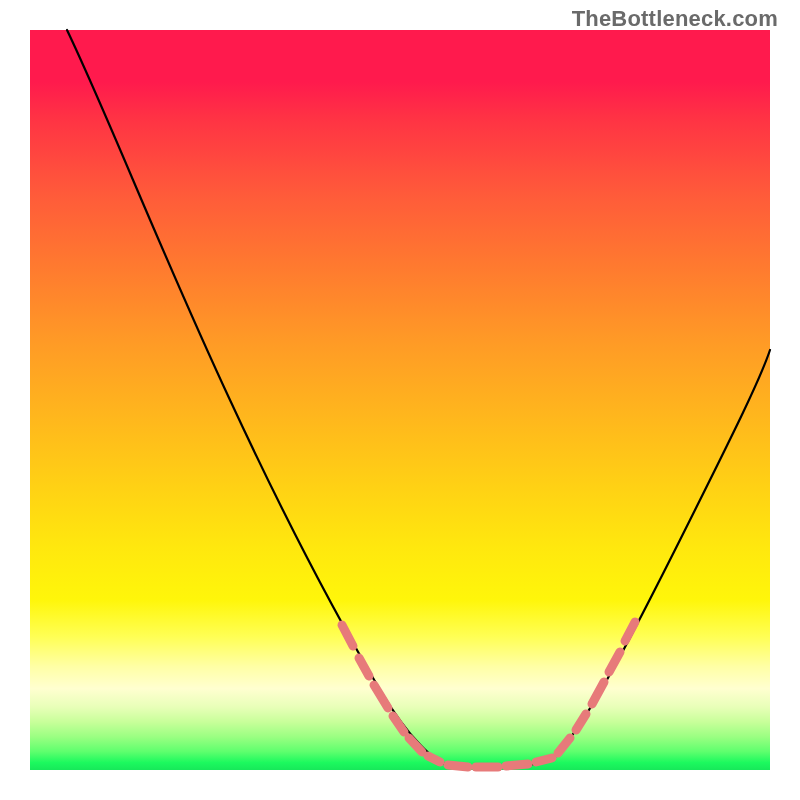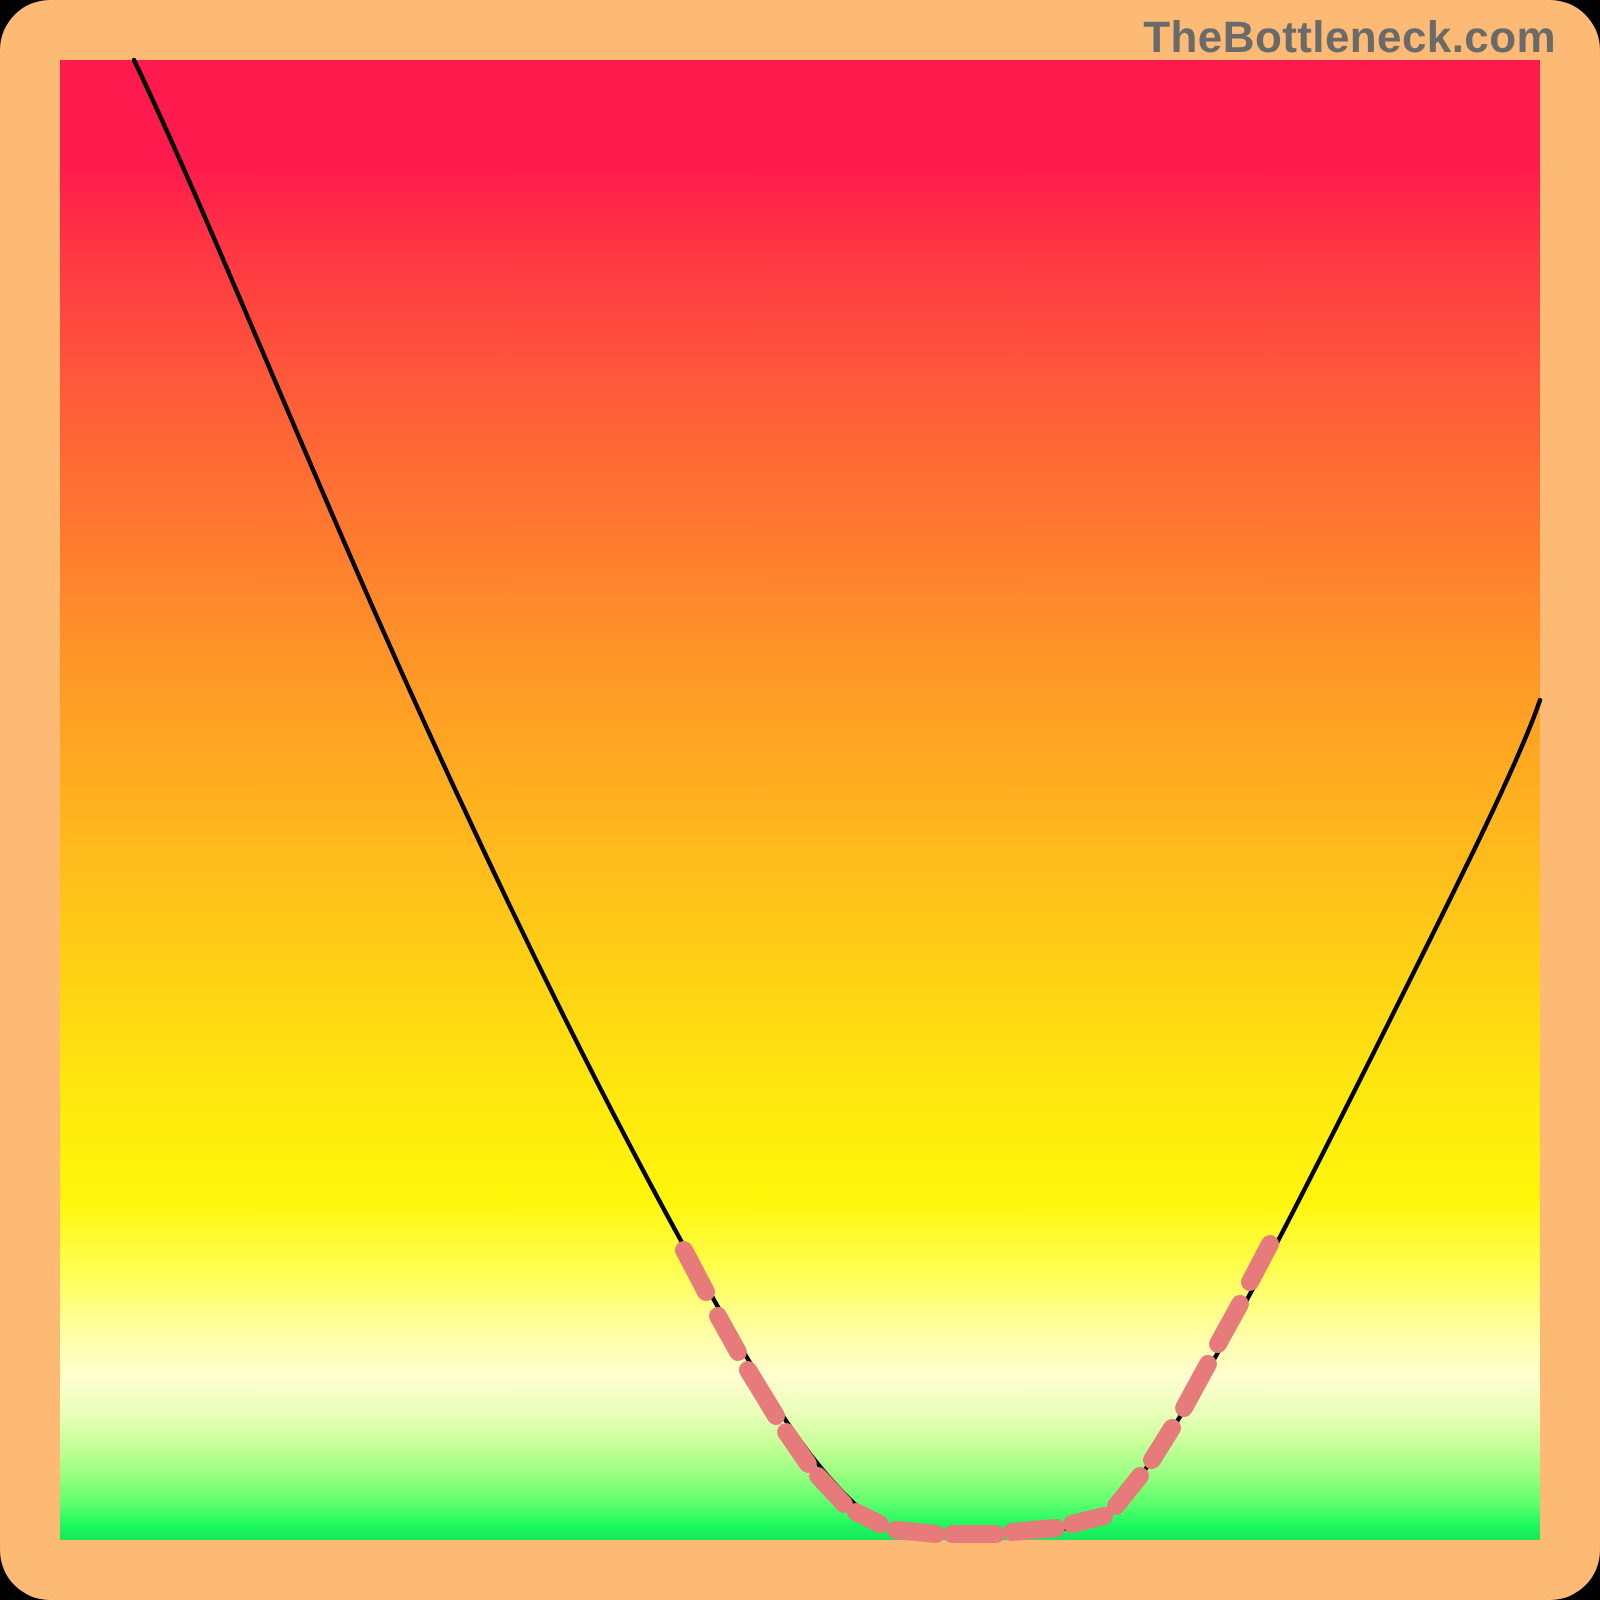--- a/index.html
+++ b/index.html
@@ -10,22 +10,21 @@
     background: #000;
     overflow: hidden;
     font-family: Arial, Helvetica, sans-serif;
   }
   .frame {
     position: absolute;
     top: 0;
     left: 0;
     width: 800px;
     height: 800px;
-    background: #fdba74;
-    border-radius: 25px;
+    background: #ffffff;
   }
   .plot-area {
     position: absolute;
     top: 30px;
     left: 30px;
     width: 740px;
     height: 740px;
     
     background: linear-gradient(
       to bottom,

